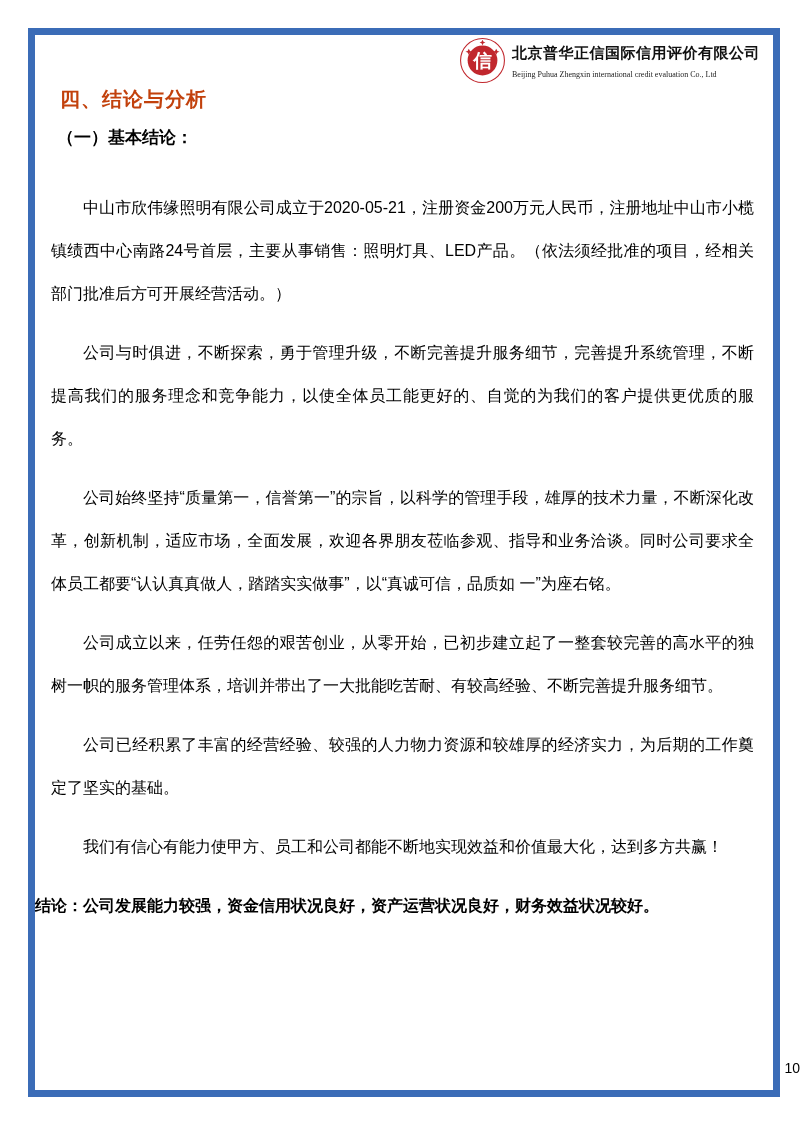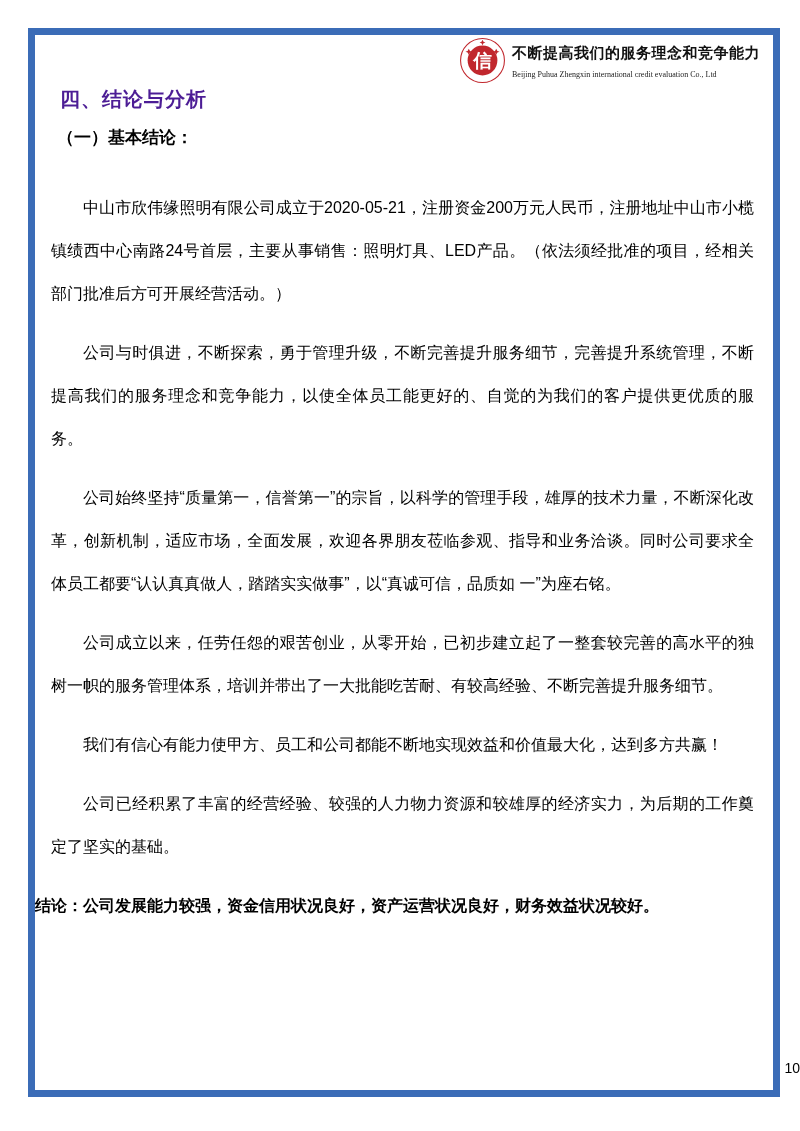--- a/index.html
+++ b/index.html
@@ -56,21 +56,21 @@
     left: 35px;
     right: 30px;
     top: 86px;
   }
   .section-heading {
     margin: 0;
     padding-left: 25px;
     font-size: 20px;
     line-height: 26px;
     font-weight: bold;
-    color: #4c1d95;
+    color: #c2410c;
     letter-spacing: 1px;
   }
   .subsection-heading {
     margin: 14px 0 0 0;
     padding-left: 22px;
     font-size: 17px;
     line-height: 24px;
     font-weight: bold;
     color: #000000;
   }
@@ -113,36 +113,36 @@
       <svg viewBox="0 0 48 48" width="47" height="47" aria-hidden="true">
         <circle cx="24" cy="24" r="22.4" fill="none" stroke="#c1272d" stroke-width="1.1"></circle>
         <circle cx="24" cy="24" r="15.2" fill="#c1272d"></circle>
         <polygon points="10,12 11.2,14.2 13.4,15 11.2,15.8 10,18 8.8,15.8 6.6,15 8.8,14.2" fill="#c1272d"></polygon>
         <polygon points="24,2.8 25,4.8 27,5.6 25,6.4 24,8.4 23,6.4 21,5.6 23,4.8" fill="#c1272d"></polygon>
         <polygon points="38,12 39.2,14.2 41.4,15 39.2,15.8 38,18 36.8,15.8 34.6,15 36.8,14.2" fill="#c1272d"></polygon>
         <text x="24" y="30.5" font-size="19" font-weight="bold" fill="#ffffff" text-anchor="middle" font-family="Liberation Serif, serif">信</text>
       </svg>
     </span>
     <div class="name-block">
-      <div class="company-zh">不断提高我们的服务理念和竞争能力</div>
+      <div class="company-zh">北京普华正信国际信用评价有限公司</div>
       <div class="company-en">Beijing Puhua Zhengxin international credit evaluation Co., Ltd</div>
     </div>
   </header>
 
   <main class="content">
     <h1 class="section-heading">四、结论与分析</h1>
     <h2 class="subsection-heading">（一）基本结论：</h2>
 
     <div class="body-text">
       <p>中山市欣伟缘照明有限公司成立于2020-05-21，注册资金200万元人民币，注册地址中山市小榄镇绩西中心南路24号首层，主要从事销售：照明灯具、LED产品。（依法须经批准的项目，经相关部门批准后方可开展经营活动。）</p>
       <p>公司与时俱进，不断探索，勇于管理升级，不断完善提升服务细节，完善提升系统管理，不断提高我们的服务理念和竞争能力，以使全体员工能更好的、自觉的为我们的客户提供更优质的服务。</p>
       <p>公司始终坚持“质量第一，信誉第一”的宗旨，以科学的管理手段，雄厚的技术力量，不断深化改革，创新机制，适应市场，全面发展，欢迎各界朋友莅临参观、指导和业务洽谈。同时公司要求全体员工都要“认认真真做人，踏踏实实做事”，以“真诚可信，品质如 一”为座右铭。</p>
       <p>公司成立以来，任劳任怨的艰苦创业，从零开始，已初步建立起了一整套较完善的高水平的独树一帜的服务管理体系，培训并带出了一大批能吃苦耐、有较高经验、不断完善提升服务细节。</p>
+      <p>公司已经积累了丰富的经营经验、较强的人力物力资源和较雄厚的经济实力，为后期的工作奠定了坚实的基础。</p>
       <p>我们有信心有能力使甲方、员工和公司都能不断地实现效益和价值最大化，达到多方共赢！</p>
-      <p>公司已经积累了丰富的经营经验、较强的人力物力资源和较雄厚的经济实力，为后期的工作奠定了坚实的基础。</p>
     </div>
 
     <p class="conclusion">结论：公司发展能力较强，资金信用状况良好，资产运营状况良好，财务效益状况较好。</p>
   </main>
 
   <footer class="page-number">10</footer>
 
 </div>
 
 </body></html>

